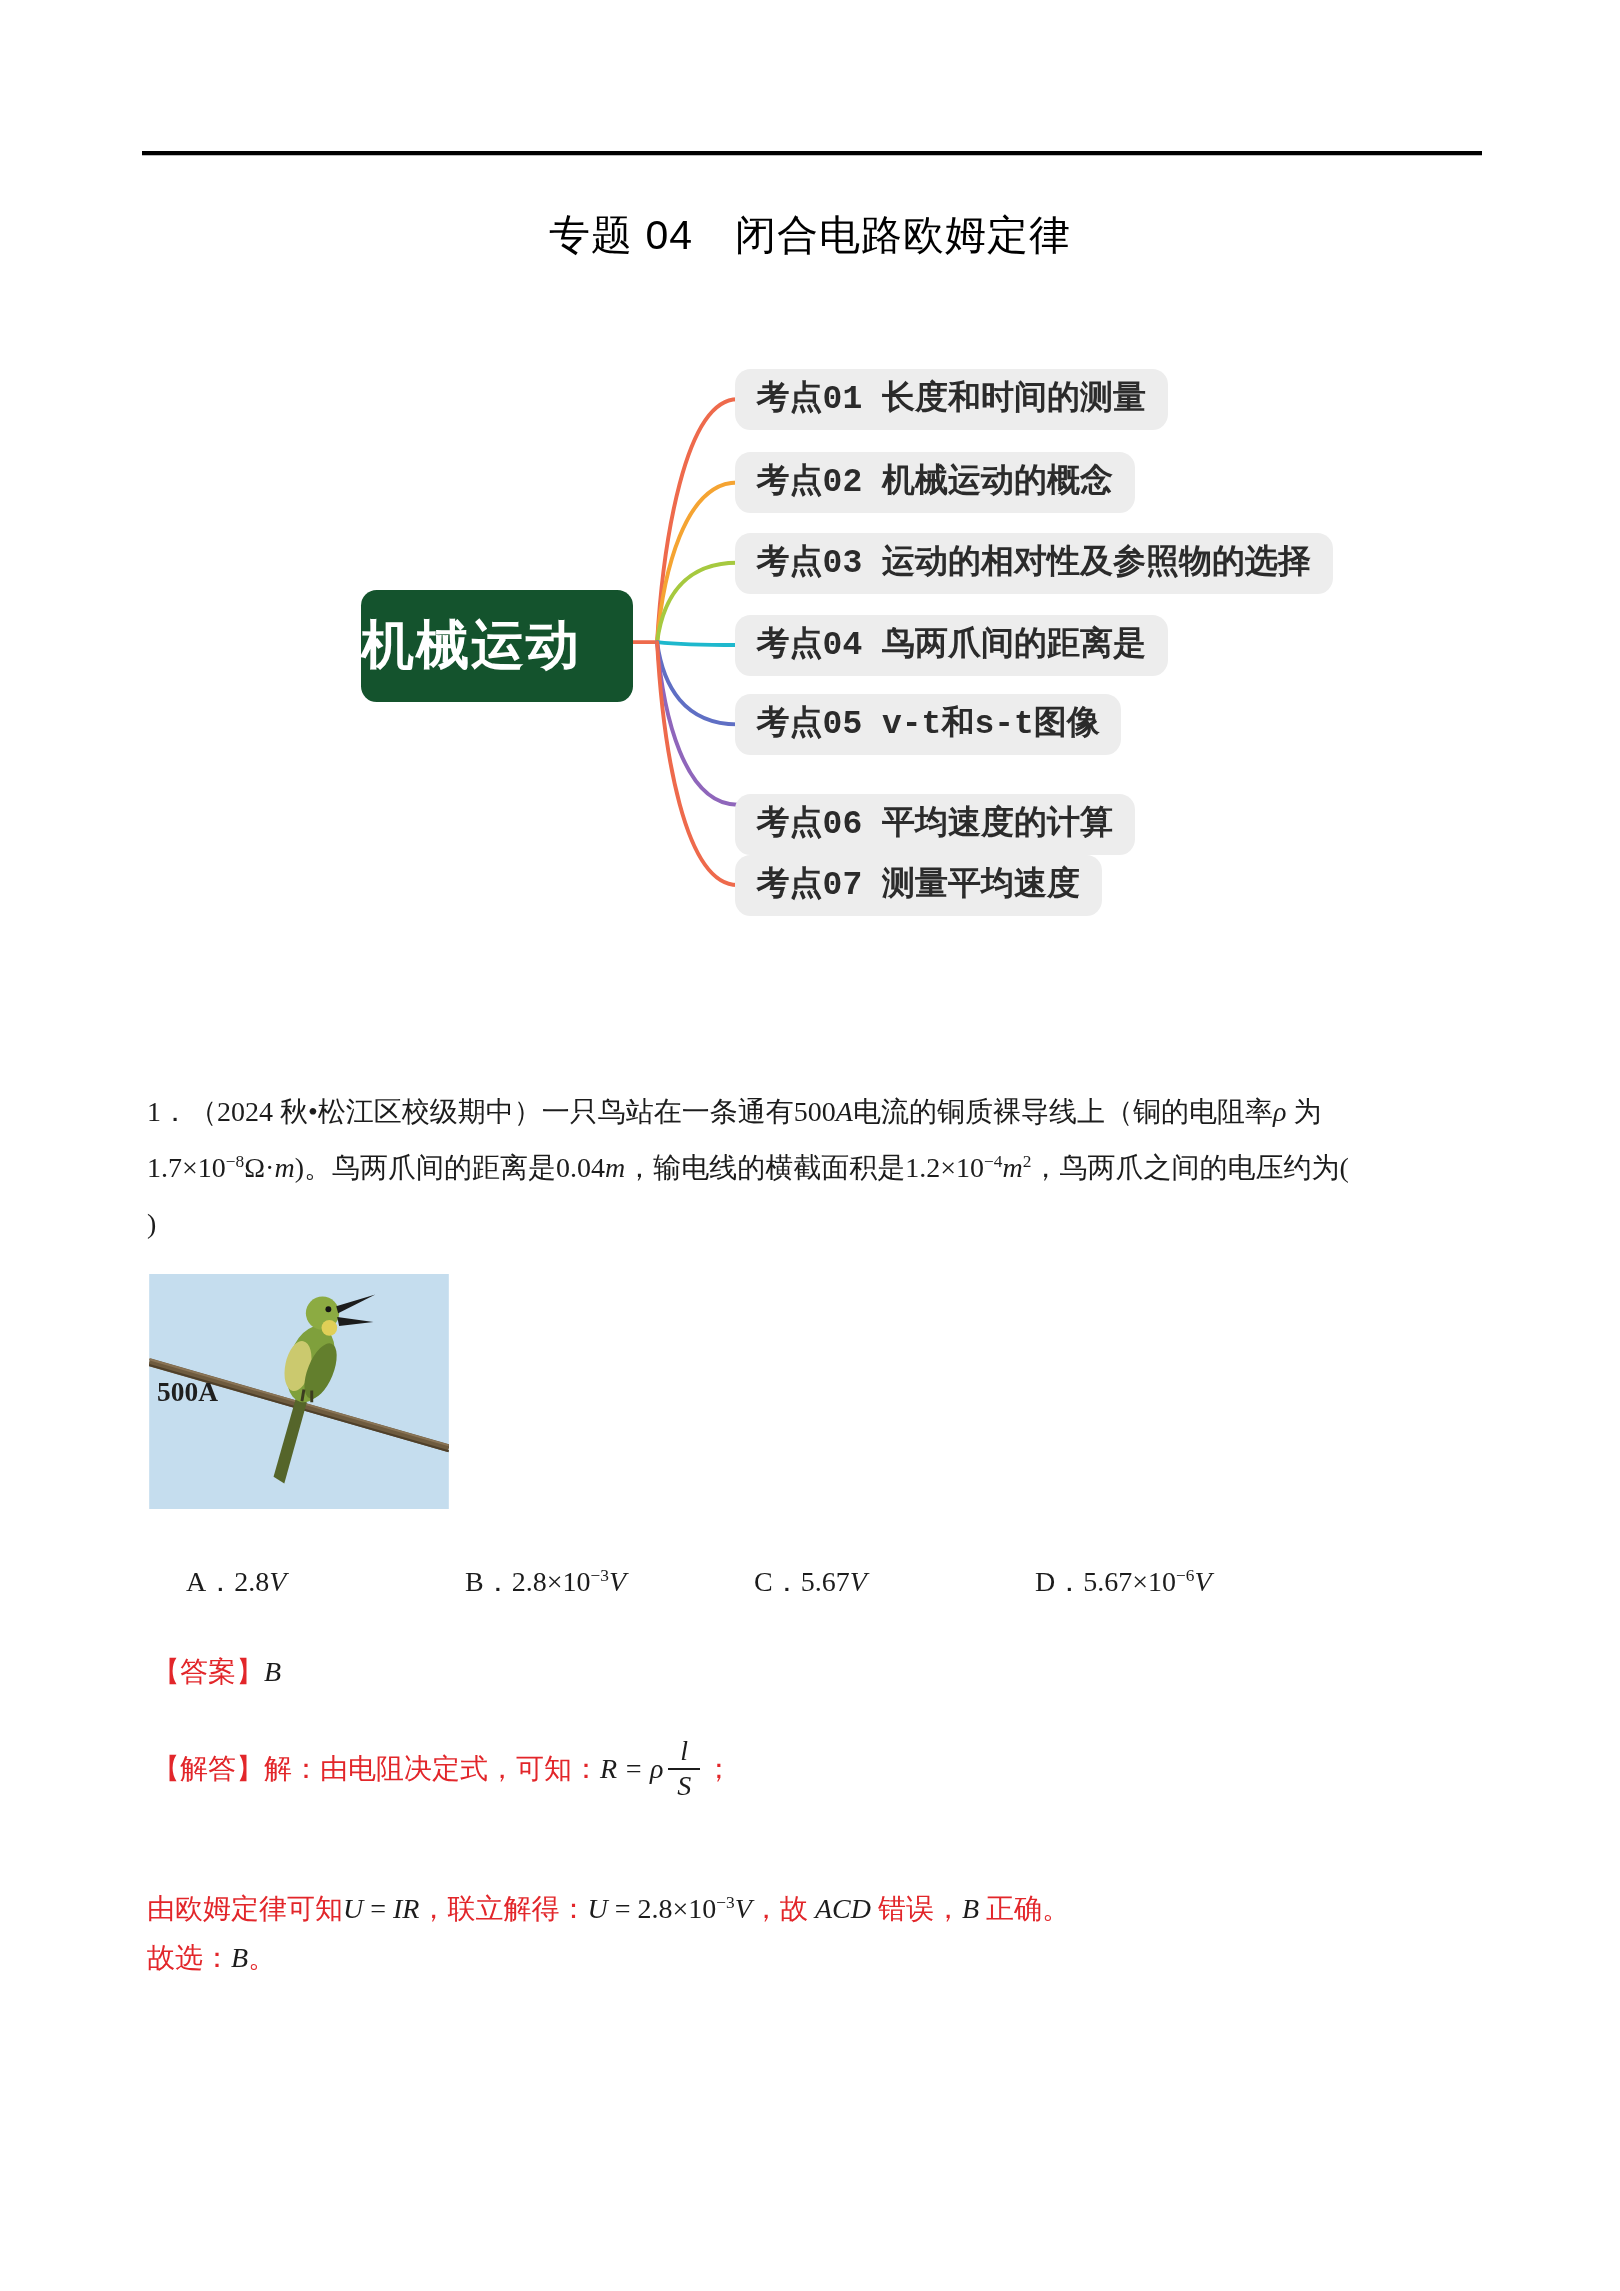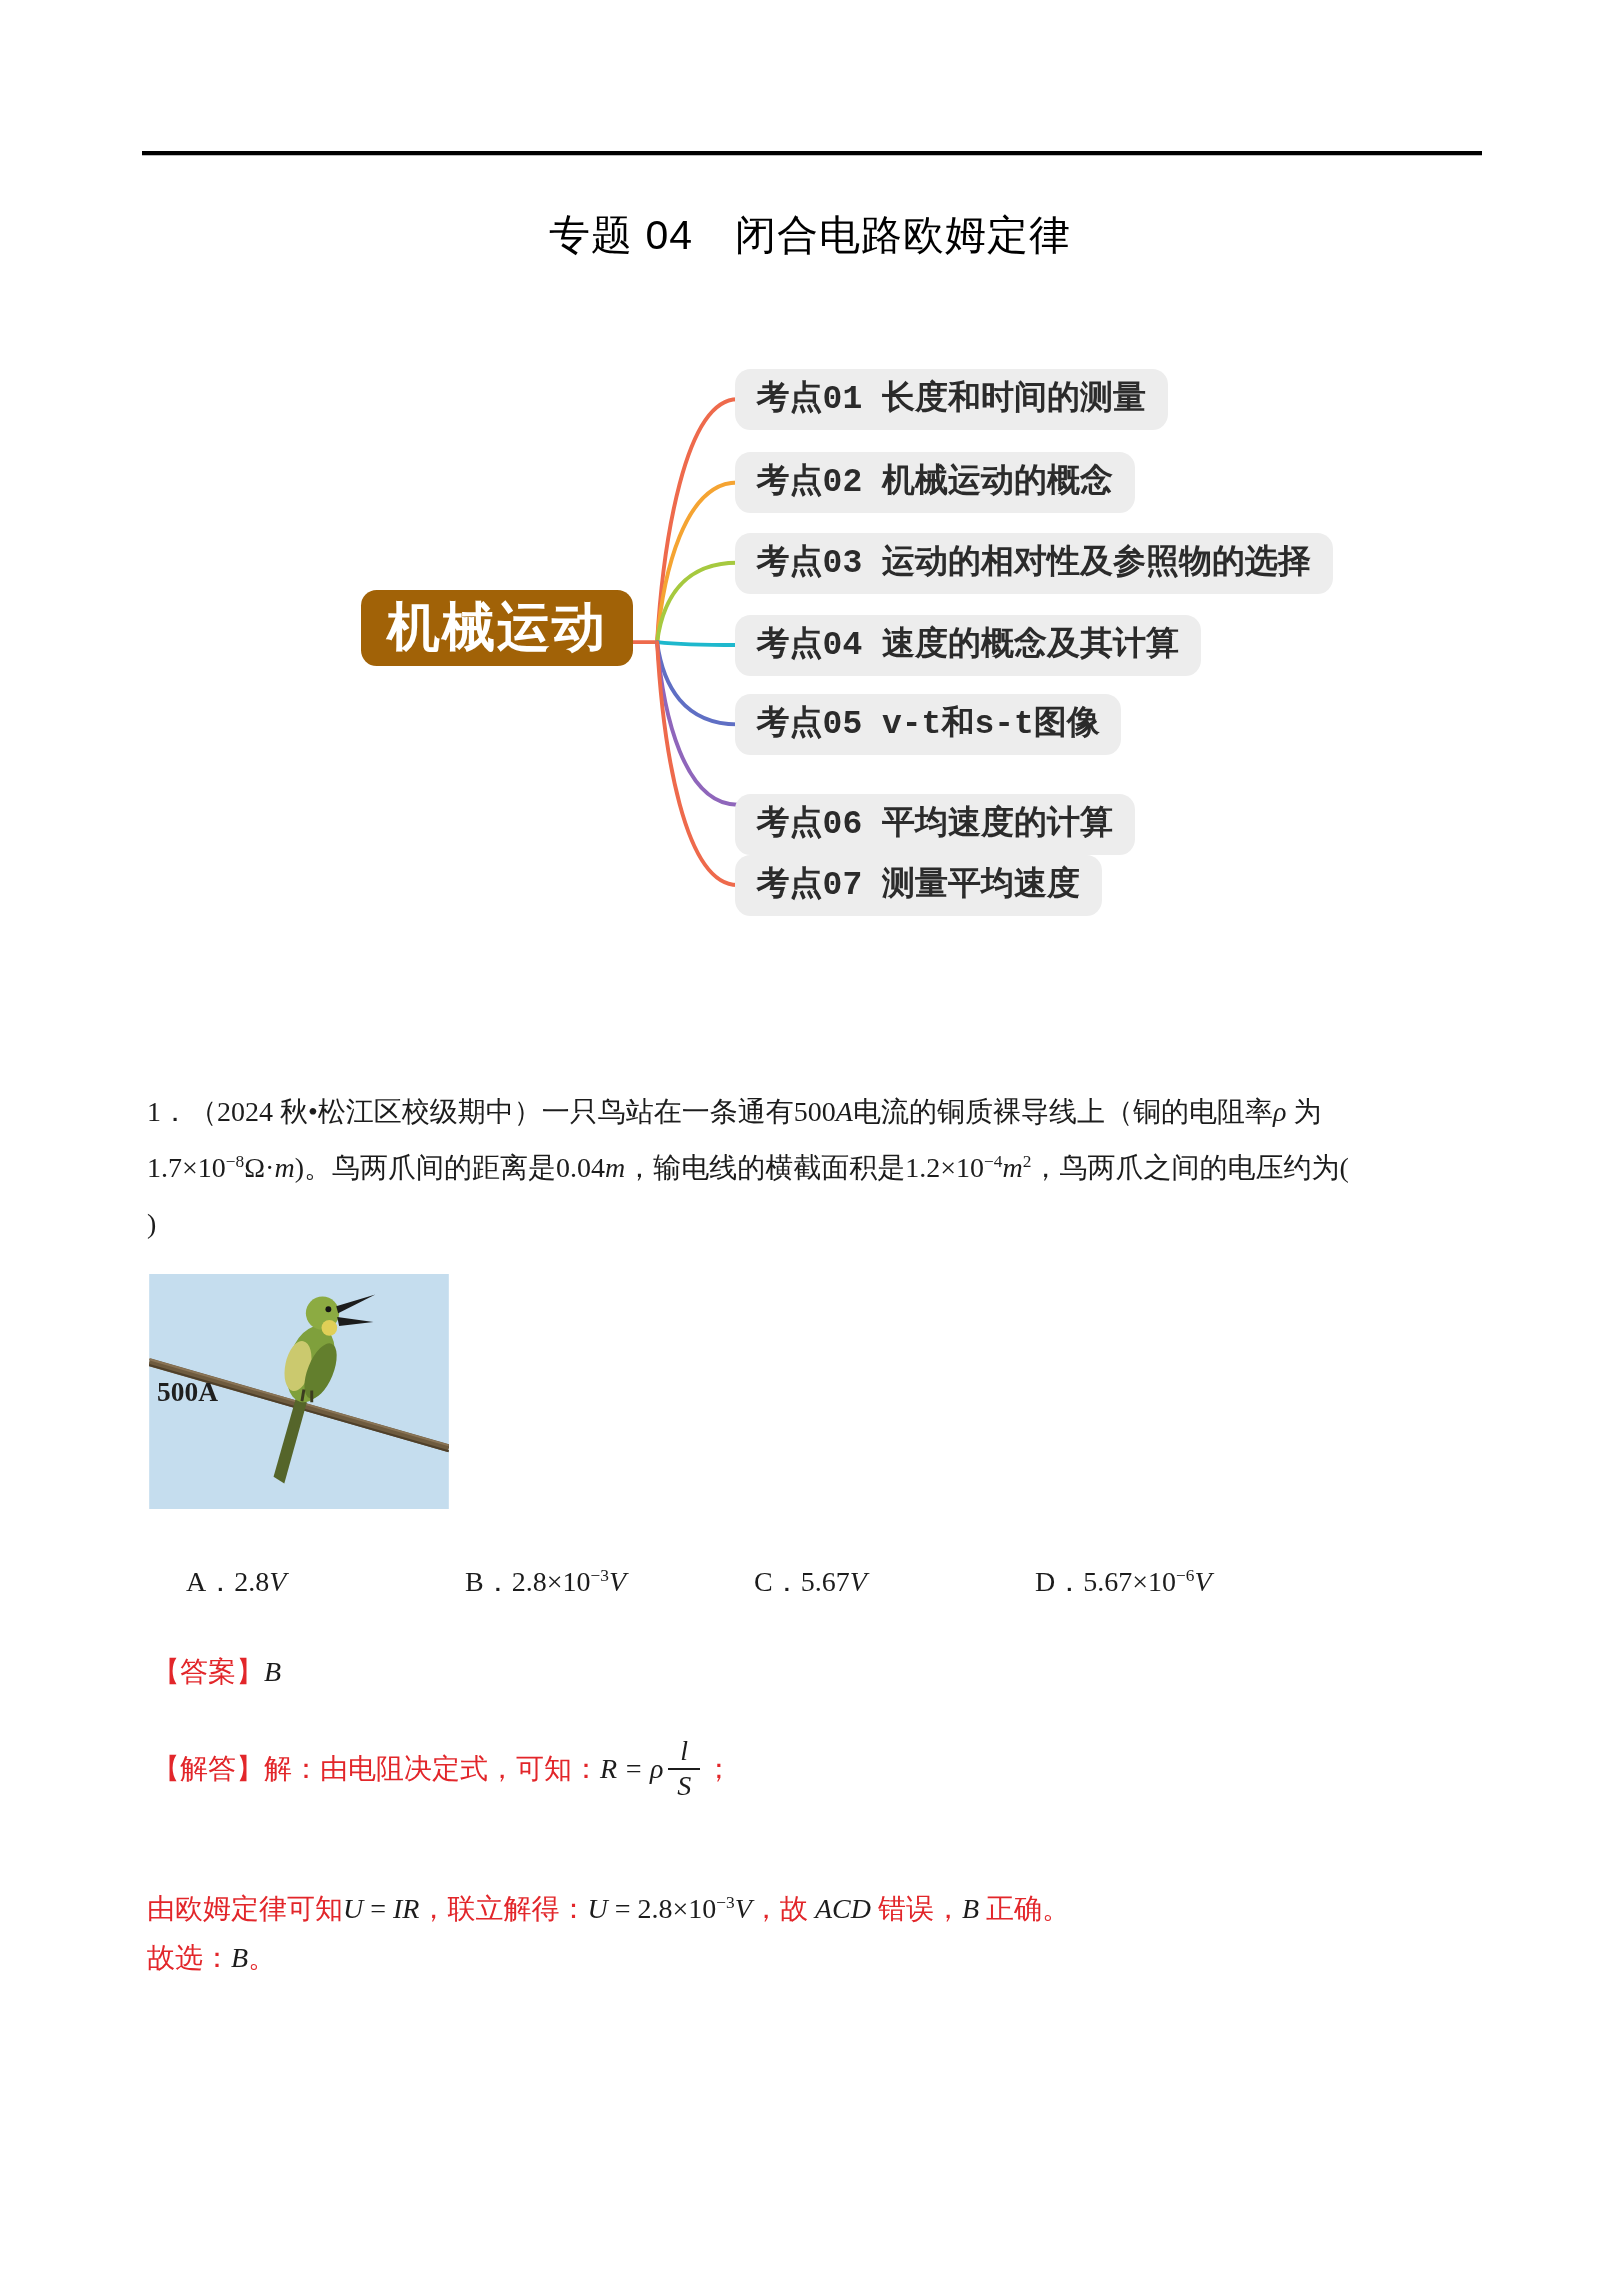--- a/index.html
+++ b/index.html
@@ -22,23 +22,23 @@
     text-align:center;
     font-family:"Liberation Sans","DejaVu Sans",sans-serif;
     font-weight:normal;font-size:41px;color:#000000;
     letter-spacing:1px;
   }
   
   .mindmap{position:absolute;left:361px;top:363px;width:980px;height:568px;}
   .mm-svg{position:absolute;left:0;top:0;}
   .mm-svg path{fill:none;stroke-width:4px;stroke-linecap:round;}
   .mm-root{
-    position:absolute;left:0;top:227px;width:272px;height:76px;
-    background:#a16207;border-radius:15.7px;
-    display:flex;align-items:center;justify-content:center;
+    position:absolute;left:0;top:227px;width:272px;height:112px;
+    background:#14532d;border-radius:15.7px;
+    display:flex;align-items:center;justify-content:flex-start;
     font-family:"Liberation Sans","DejaVu Sans",sans-serif;
     font-weight:bold;font-size:53px;color:#ffffff;letter-spacing:2px;
   }
   .mm-node{
     position:absolute;left:374px;height:61px;line-height:61px;
     background:#ededed;border-radius:15.7px;
     padding:0 21.6px;white-space:nowrap;
     font-family:Liberation Mono, monospace;
     font-weight:bold;font-size:33px;color:#2b2b2b;
   }
@@ -90,21 +90,21 @@
       <path d="M302,285 C308,330 330,369 384,369" stroke="#5f6fc4"></path>
       <path d="M302,285 C308,360 330,451 384,451" stroke="#8f66bb"></path>
       <path d="M302,285 C308,395 330,533 384,533" stroke="#ee6a4c"></path>
     </svg>
     <div class="mm-root">
       <span>机械运动</span>
     </div>
     <div class="mm-node mm-n1"><span>考点01 长度和时间的测量</span></div>
     <div class="mm-node mm-n2"><span>考点02 机械运动的概念</span></div>
     <div class="mm-node mm-n3"><span>考点03 运动的相对性及参照物的选择</span></div>
-    <div class="mm-node mm-n4"><span>考点04 速度的概念及其计算</span></div>
+    <div class="mm-node mm-n4"><span>考点04 鸟两爪间的距离是</span></div>
     <div class="mm-node mm-n5"><span>考点05 v-t和s-t图像</span></div>
     <div class="mm-node mm-n6"><span>考点06 平均速度的计算</span></div>
     <div class="mm-node mm-n7"><span>考点07 测量平均速度</span></div>
   </div>
 
   <div class="qline q1">
     <span>1．（2024 秋•松江区校级期中）一只鸟站在一条通有</span><span>500</span><span class="mi">A</span><span>电流的铜质裸导线上（铜的电阻率</span><span class="mi">ρ</span><span> 为</span>
   </div>
   <div class="qline q2">
     <span>1.7×10</span><span class="sup">−8</span><span>Ω·</span><span class="mi">m</span><span>)。鸟两爪间的距离是</span><span>0.04</span><span class="mi">m</span><span>，输电线的横截面积是</span><span>1.2×10</span><span class="sup">−4</span><span class="mi">m</span><span class="sup">2</span><span>，鸟两爪之间的电压约为(</span>

